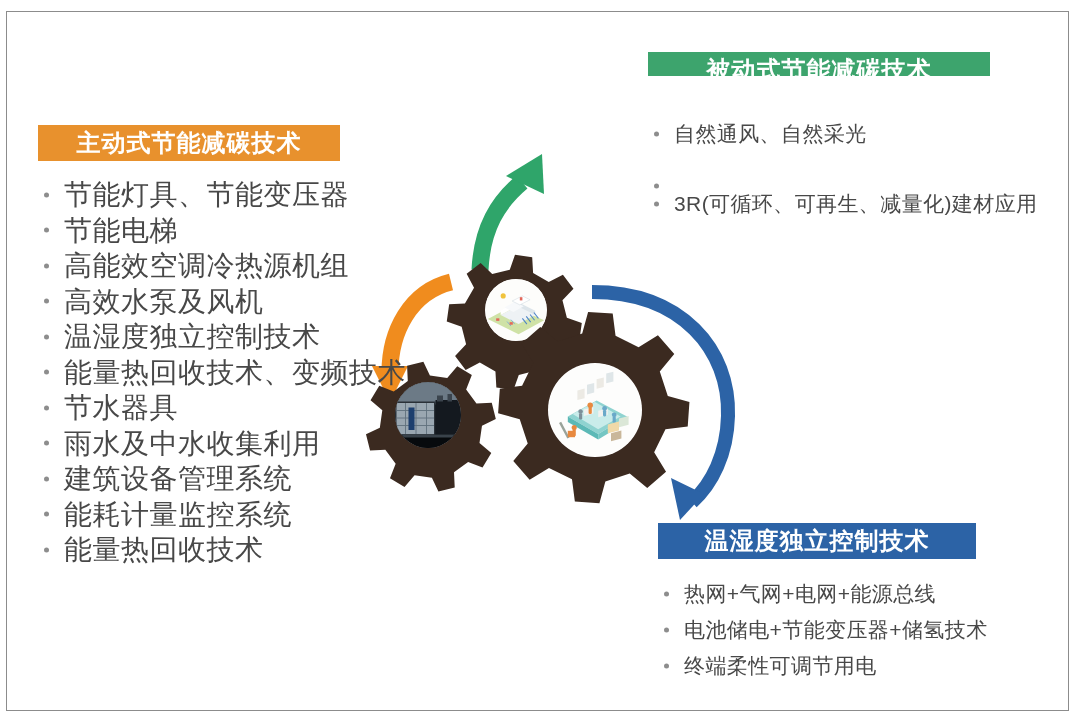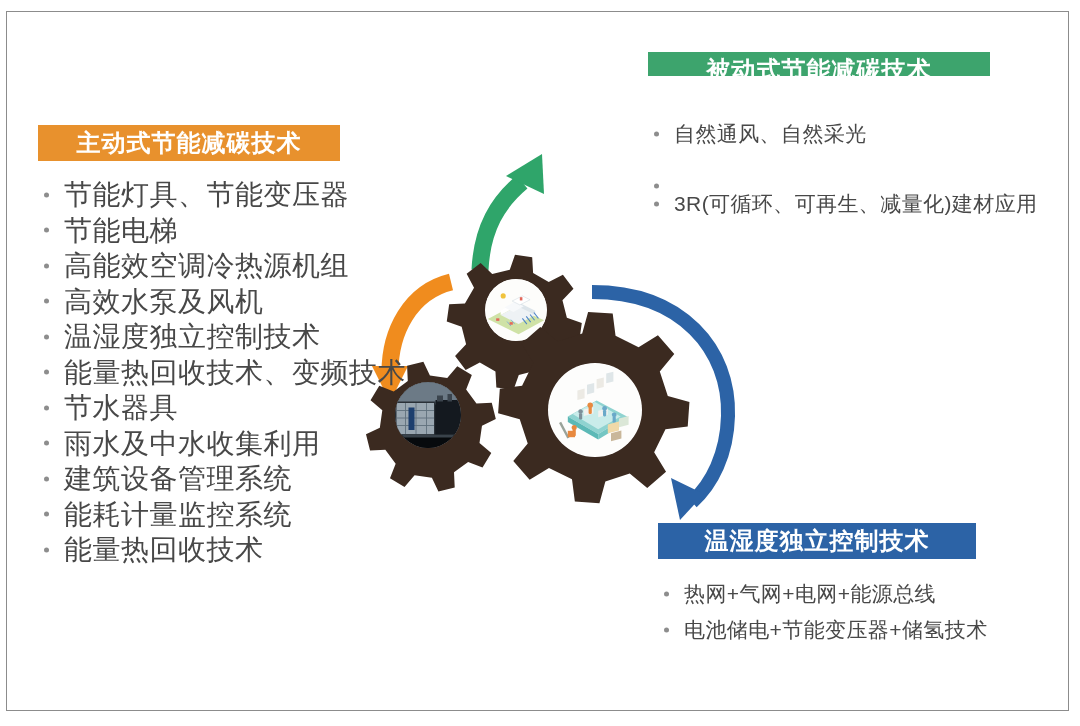--- a/index.html
+++ b/index.html
@@ -301,16 +301,17 @@
       <li><span class="dot"></span></li>
       <li><span class="dot"></span><span>3R(可循环、可再生、减量化)建材应用</span></li>
     </ul>
   </div>
 
   <div class="section" id="sec-energy">
     <div class="sec-header">温湿度独立控制技术</div>
     <ul class="bullets">
       <li><span class="dot"></span><span>热网+气网+电网+能源总线</span></li>
       <li><span class="dot"></span><span>电池储电+节能变压器+储氢技术</span></li>
+      <li><span class="dot"></span><span>终端柔性可调节用电</span></li>
     </ul>
   </div>
 
 </div>
 
 </body></html>

